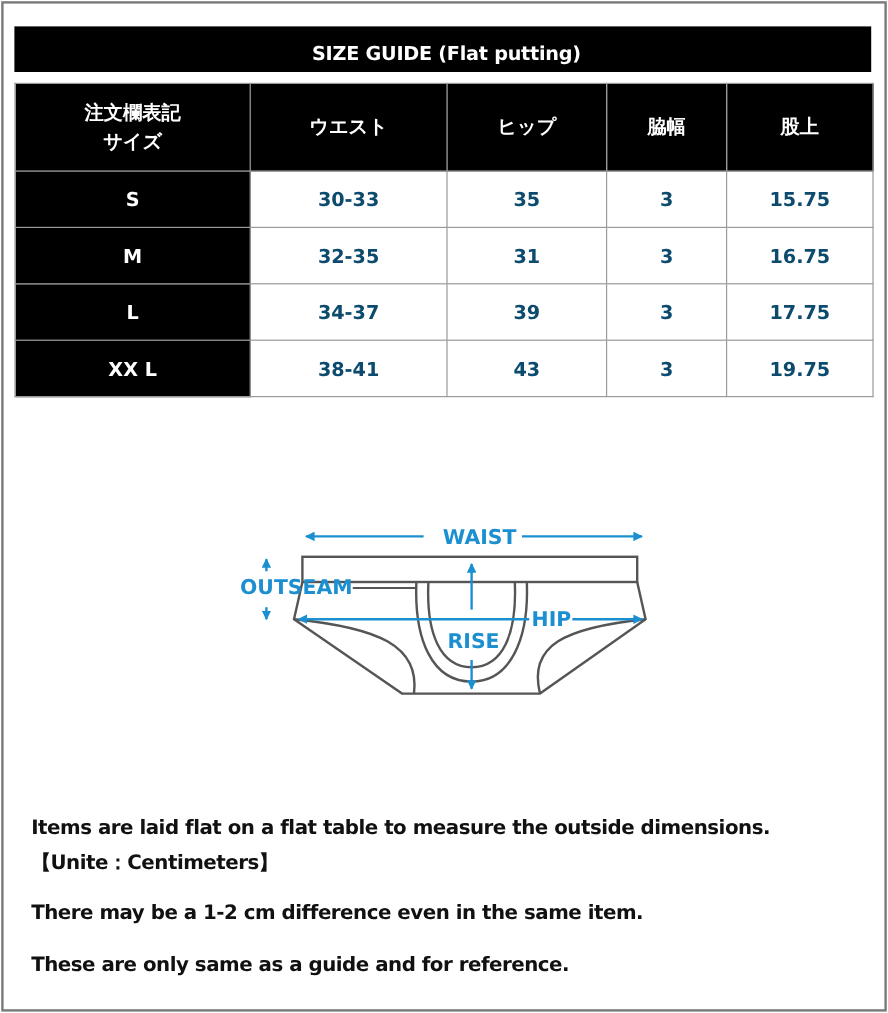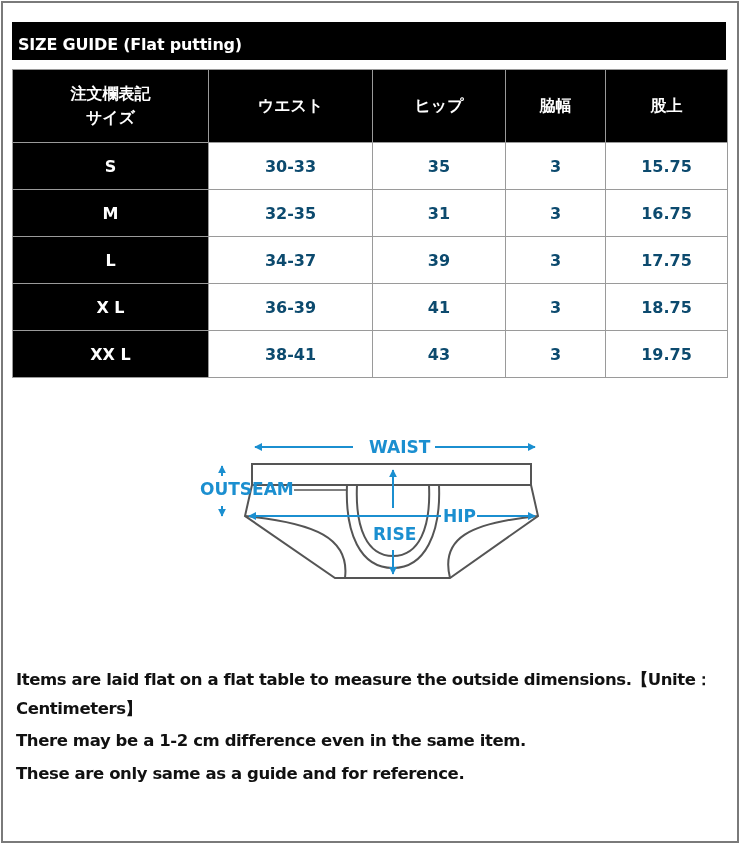--- a/index.html
+++ b/index.html
@@ -5,21 +5,21 @@
   * { box-sizing: border-box; margin: 0; padding: 0; }
   html, body { width: 740px; height: 844px; background: #fff; overflow: hidden; }
   body { font-family: "DejaVu Sans", "Liberation Sans", sans-serif; color: #111; }
   .frame {
     position: absolute; left: 1px; top: 1px; width: 738px; height: 842px;
     border: 2px solid #7a7a7a; background: #fff;
   }
   .title-bar {
     position: absolute; left: 12px; top: 22px; width: 714px; height: 38px;
     background: #000; color: #fff; font-weight: bold; font-size: 16px;
-    padding: 13px 0 0 6px; letter-spacing: -0.2px;
+    padding: 13px 0 0 6px; letter-spacing: -0.2px; text-align: center;
   }
   table.size-table {
     position: absolute; left: 12px; top: 69px; width: 715px;
     border-collapse: collapse; table-layout: fixed; border-radius: 26px;
   }
   table.size-table th, table.size-table td {
     border: 1px solid #9a9a9a; text-align: center; vertical-align: middle;
     font-weight: bold; font-size: 16px;
   }
   table.size-table thead th { background: #000; color: #fff; height: 73px; line-height: 24px; }
@@ -27,21 +27,21 @@
   table.size-table tbody td.size-cell { background: #000; color: #fff; }
   .c1 { width: 196px; } .c2 { width: 164px; } .c3 { width: 133px; } .c4 { width: 100px; } .c5 { width: 122px; }
   .diagram { position: absolute; left: 195px; top: 428px; width: 360px; height: 170px; font-weight: bold; }
   .diagram svg { width: 360px; height: 170px; overflow: visible; }
   .dlabel { font-family: "DejaVu Sans", sans-serif; font-size: 17px; fill: #1b8fd0; }
   .notes {
     position: absolute; left: 12px; top: 662px; width: 715px;
     font-size: 16.5px; font-weight: bold; line-height: 28.5px; color: #111;
     letter-spacing: -0.4px;
   }
-  .notes p { margin: 4px; }
+  .notes p { margin: 14px; }
 </style>
 </head>
 <body>
 
 <div class="frame"></div>
 
 <div class="title-bar">SIZE GUIDE (Flat putting)</div>
 
 <table class="size-table">
   <colgroup>
@@ -77,27 +77,20 @@
       <td>31</td>
       <td>3</td>
       <td>16.75</td>
     </tr>
     <tr>
       <td class="size-cell">L</td>
       <td>34-37</td>
       <td>39</td>
       <td>3</td>
       <td>17.75</td>
-    </tr>
-    <tr>
-      <td class="size-cell">X L</td>
-      <td>36-39</td>
-      <td>41</td>
-      <td>3</td>
-      <td>18.75</td>
     </tr>
     <tr>
       <td class="size-cell">XX L</td>
       <td>38-41</td>
       <td>43</td>
       <td>3</td>
       <td>19.75</td>
     </tr>
   </tbody>
 </table>

